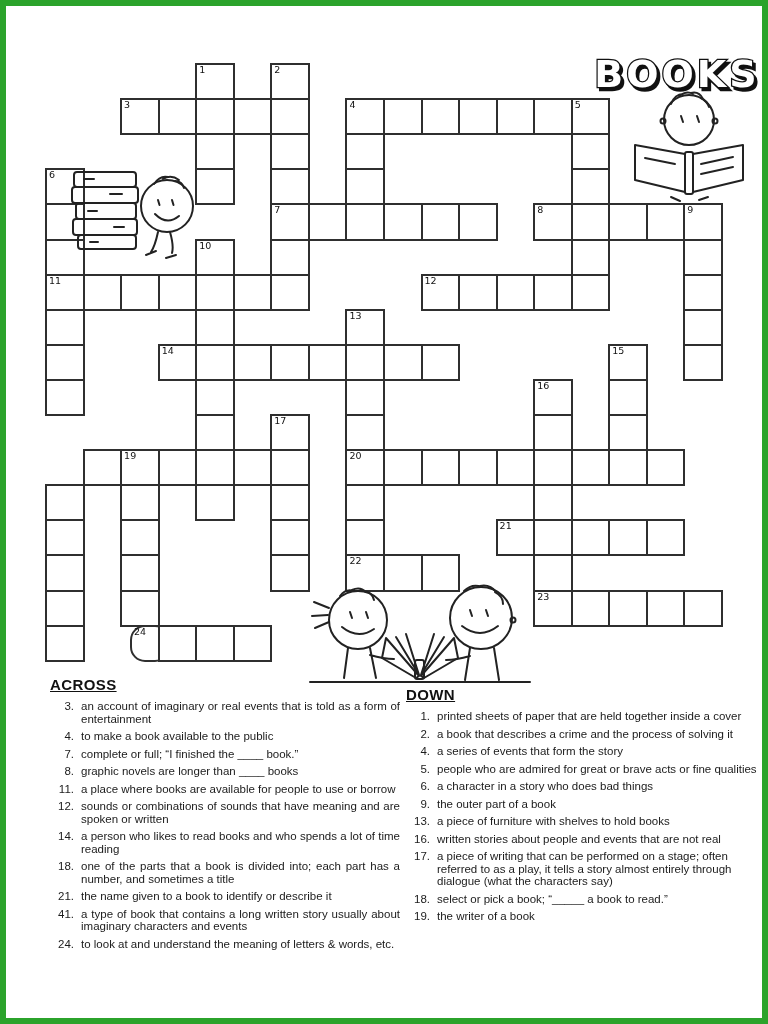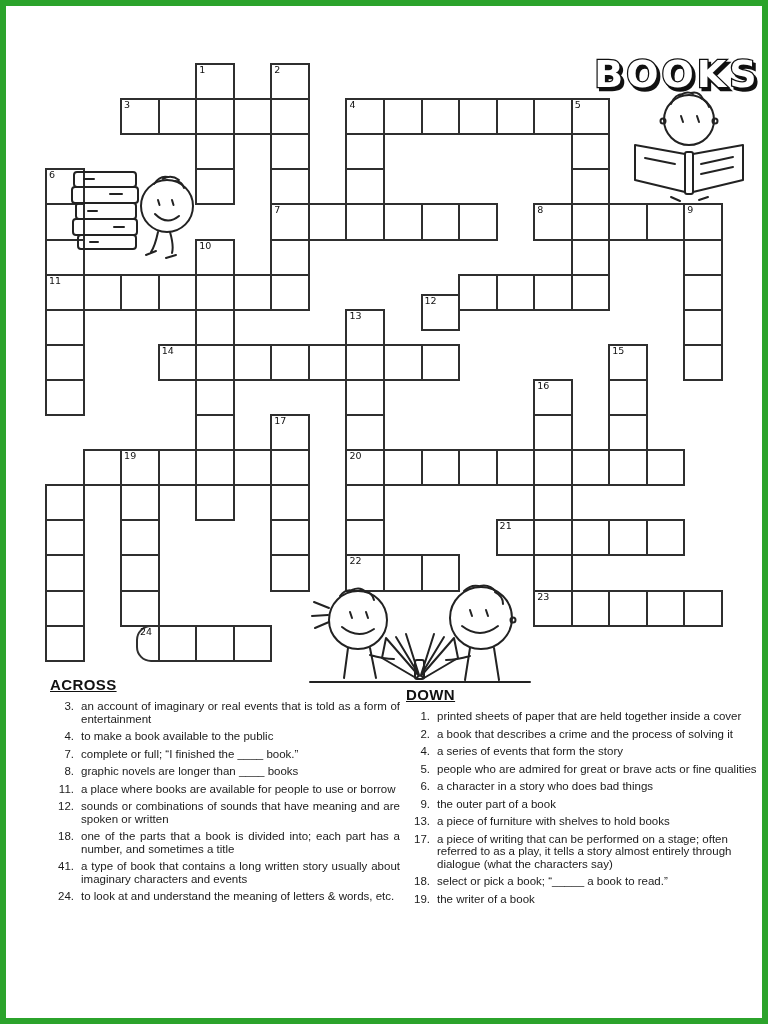--- a/index.html
+++ b/index.html
@@ -109,21 +109,21 @@
       <div class="cell" style="left: 638.35px; top: 175.5px;"></div>
       <div class="cell" style="left: 0px; top: 210.6px;">
         <span class="cnum">11</span>
       </div>
       <div class="cell" style="left: 37.55px; top: 210.6px;"></div>
       <div class="cell" style="left: 75.1px; top: 210.6px;"></div>
       <div class="cell" style="left: 112.65px; top: 210.6px;"></div>
       <div class="cell" style="left: 150.2px; top: 210.6px;"></div>
       <div class="cell" style="left: 187.75px; top: 210.6px;"></div>
       <div class="cell" style="left: 225.3px; top: 210.6px;"></div>
-      <div class="cell" style="left: 375.5px; top: 210.6px; margin-top: 20px;">
+      <div class="cell" style="left: 375.5px; top: 210.6px;">
         <span class="cnum">12</span>
       </div>
       <div class="cell" style="left: 413.05px; top: 210.6px;"></div>
       <div class="cell" style="left: 450.6px; top: 210.6px;"></div>
       <div class="cell" style="left: 488.15px; top: 210.6px;"></div>
       <div class="cell" style="left: 525.7px; top: 210.6px;"></div>
       <div class="cell" style="left: 638.35px; top: 210.6px;"></div>
       <div class="cell" style="left: 0px; top: 245.7px;"></div>
       <div class="cell" style="left: 150.2px; top: 245.7px;"></div>
       <div class="cell" style="left: 300.4px; top: 245.7px;">
@@ -210,21 +210,21 @@
       <div class="cell" style="left: 0px; top: 526.5px;"></div>
       <div class="cell" style="left: 75.1px; top: 526.5px;"></div>
       <div class="cell" style="left: 488.15px; top: 526.5px;">
         <span class="cnum">23</span>
       </div>
       <div class="cell" style="left: 525.7px; top: 526.5px;"></div>
       <div class="cell" style="left: 563.25px; top: 526.5px;"></div>
       <div class="cell" style="left: 600.8px; top: 526.5px;"></div>
       <div class="cell" style="left: 638.35px; top: 526.5px;"></div>
       <div class="cell" style="left: 0px; top: 561.6px;"></div>
-      <div class="cell" style="left: 91px; top: 561.6px; border-radius: 15px;">
+      <div class="cell" style="left: 85px; top: 561.6px; border-radius: 15px;">
         <span class="cnum">24</span>
       </div>
       <div class="cell" style="left: 112.65px; top: 561.6px;"></div>
       <div class="cell" style="left: 150.2px; top: 561.6px;"></div>
       <div class="cell" style="left: 187.75px; top: 561.6px;"></div>
     </div>
 
   <div class="illu" style="left:70px;top:158px;">
     <svg width="135" height="110" viewBox="0 0 135 110">
       <g class="doodle">
@@ -311,22 +311,30 @@
         </div>
         <div class="clue">
           <span class="num">11.</span>
           <span class="txt">a place where books are available for people to use or borrow</span>
         </div>
         <div class="clue">
           <span class="num">12.</span>
           <span class="txt">sounds or combinations of sounds that have meaning and are spoken or written</span>
         </div>
         <div class="clue">
+          <span class="num">14.</span>
+          <span class="txt">a person who likes to read books and who spends a lot of time reading</span>
+        </div>
+        <div class="clue">
           <span class="num">18.</span>
           <span class="txt">one of the parts that a book is divided into; each part has a number, and sometimes a title</span>
+        </div>
+        <div class="clue">
+          <span class="num">21.</span>
+          <span class="txt">the name given to a book to identify or describe it</span>
         </div>
         <div class="clue">
           <span class="num">41.</span>
           <span class="txt">a type of book that contains a long written story usually about imaginary characters and events</span>
         </div>
         <div class="clue">
           <span class="num">24.</span>
           <span class="txt">to look at and understand the meaning of letters &amp; words, etc.</span>
         </div>
       </div>
@@ -357,20 +365,24 @@
         </div>
         <div class="clue">
           <span class="num">9.</span>
           <span class="txt">the outer part of a book</span>
         </div>
         <div class="clue">
           <span class="num">13.</span>
           <span class="txt">a piece of furniture with shelves to hold books</span>
         </div>
         <div class="clue">
+          <span class="num">16.</span>
+          <span class="txt">written stories about people and events that are not real</span>
+        </div>
+        <div class="clue">
           <span class="num">17.</span>
           <span class="txt">a piece of writing that can be performed on a stage; often referred to as a play, it tells a story almost entirely through dialogue (what the characters say)</span>
         </div>
         <div class="clue">
           <span class="num">18.</span>
           <span class="txt">select or pick a book; “_____ a book to read.”</span>
         </div>
         <div class="clue">
           <span class="num">19.</span>
           <span class="txt">the writer of a book</span>

